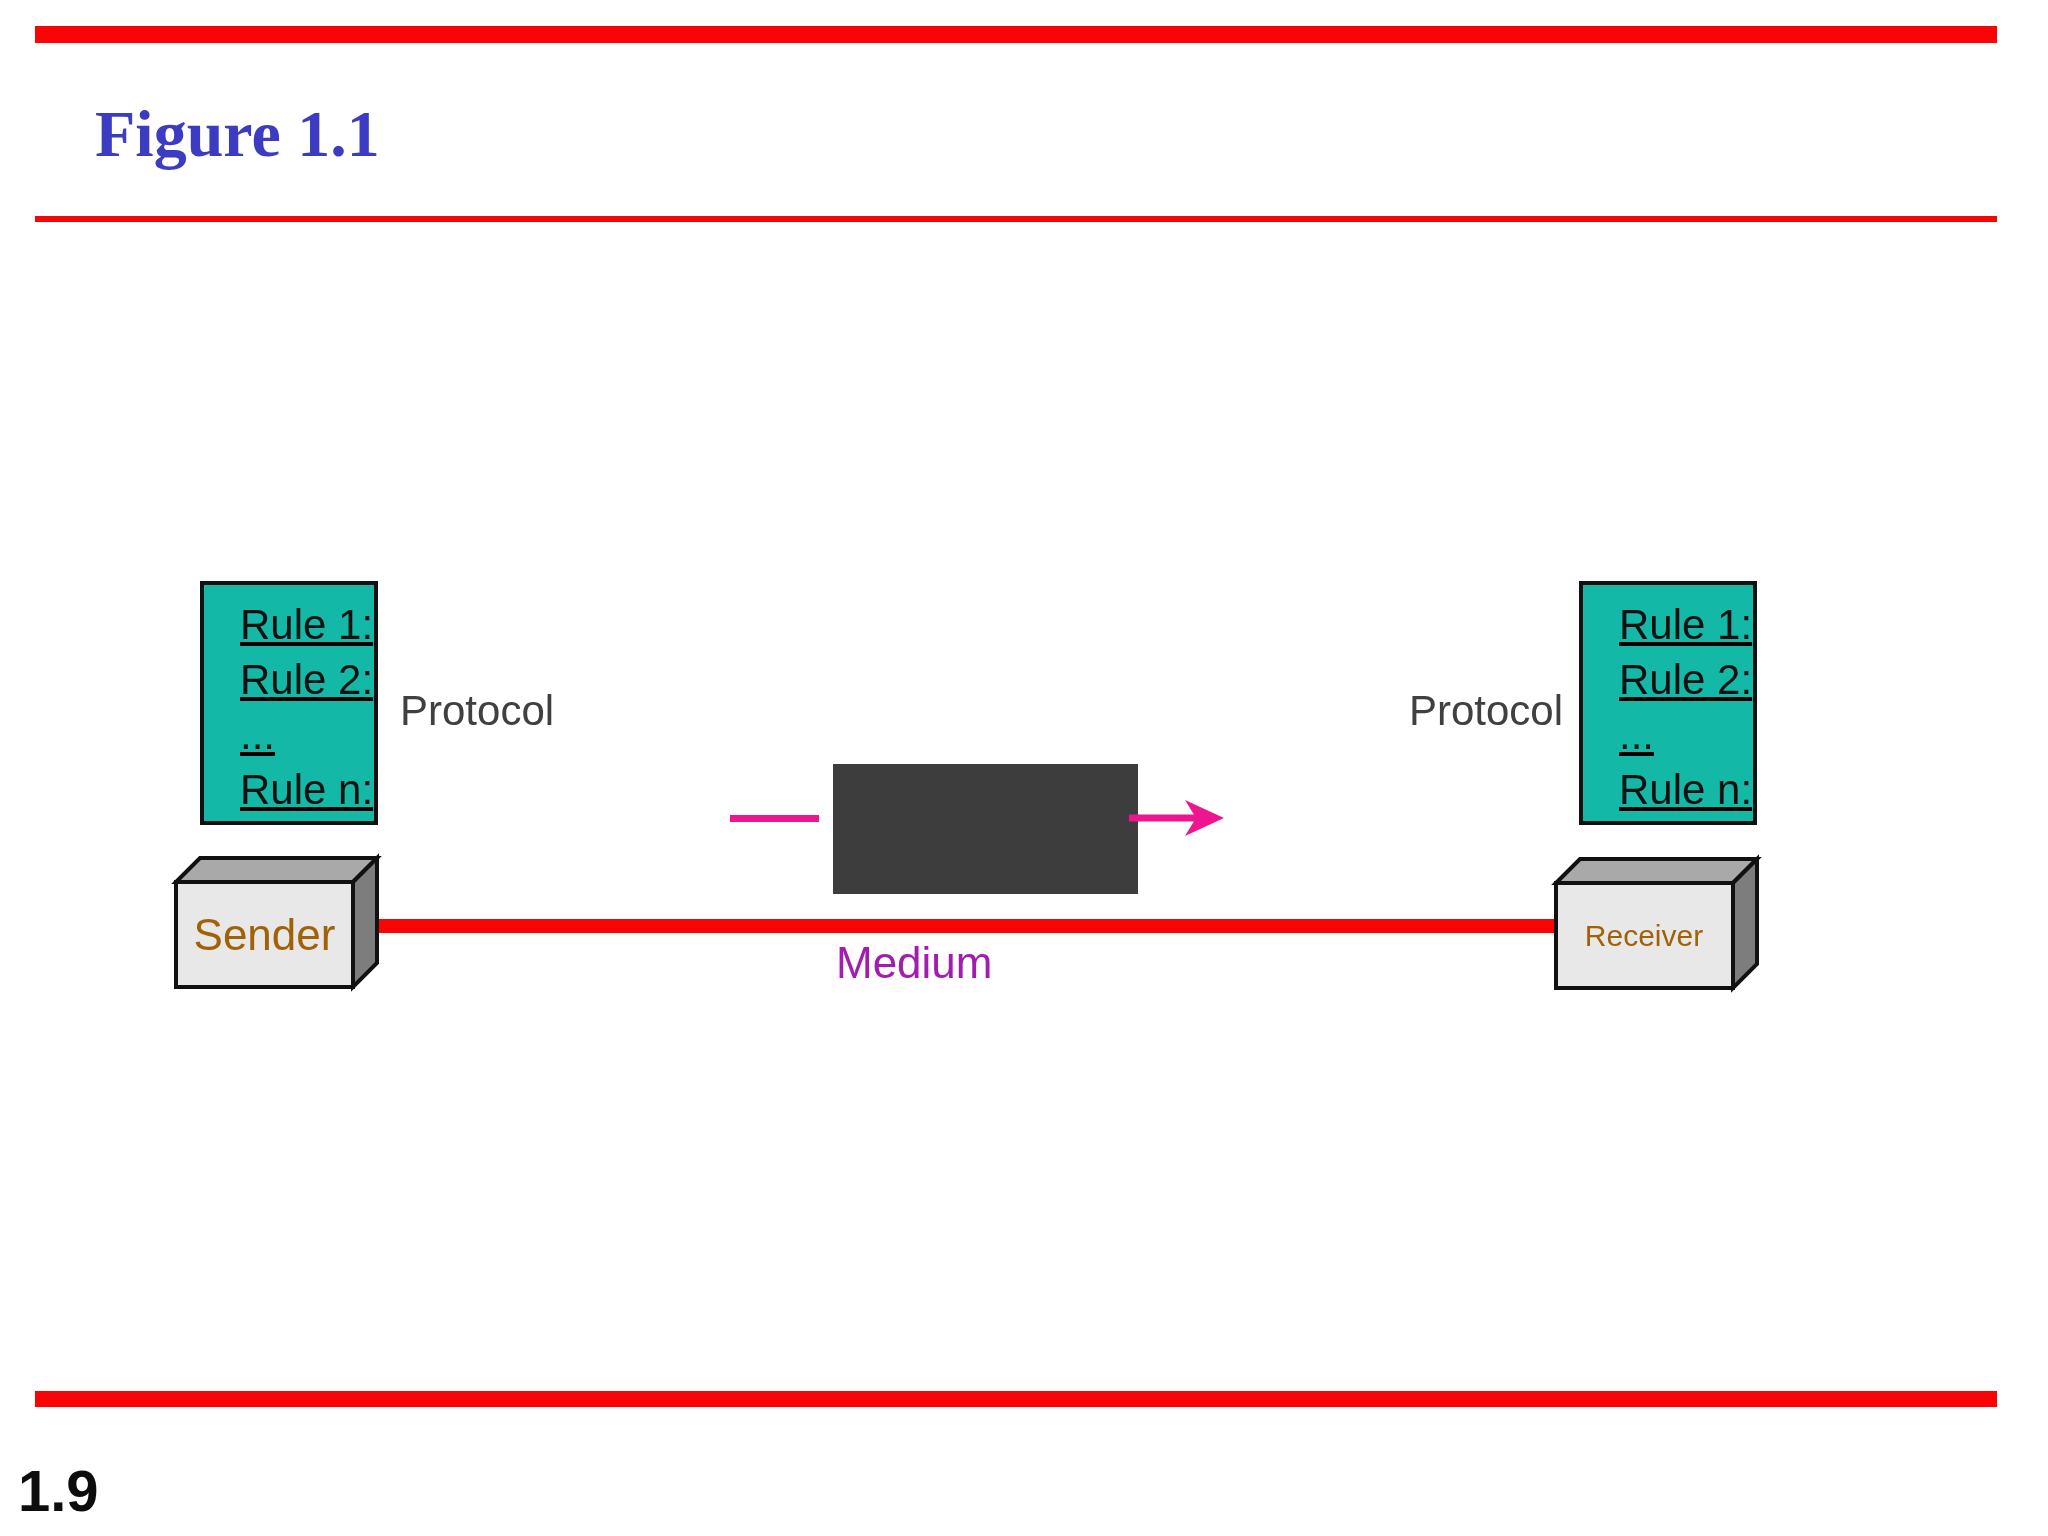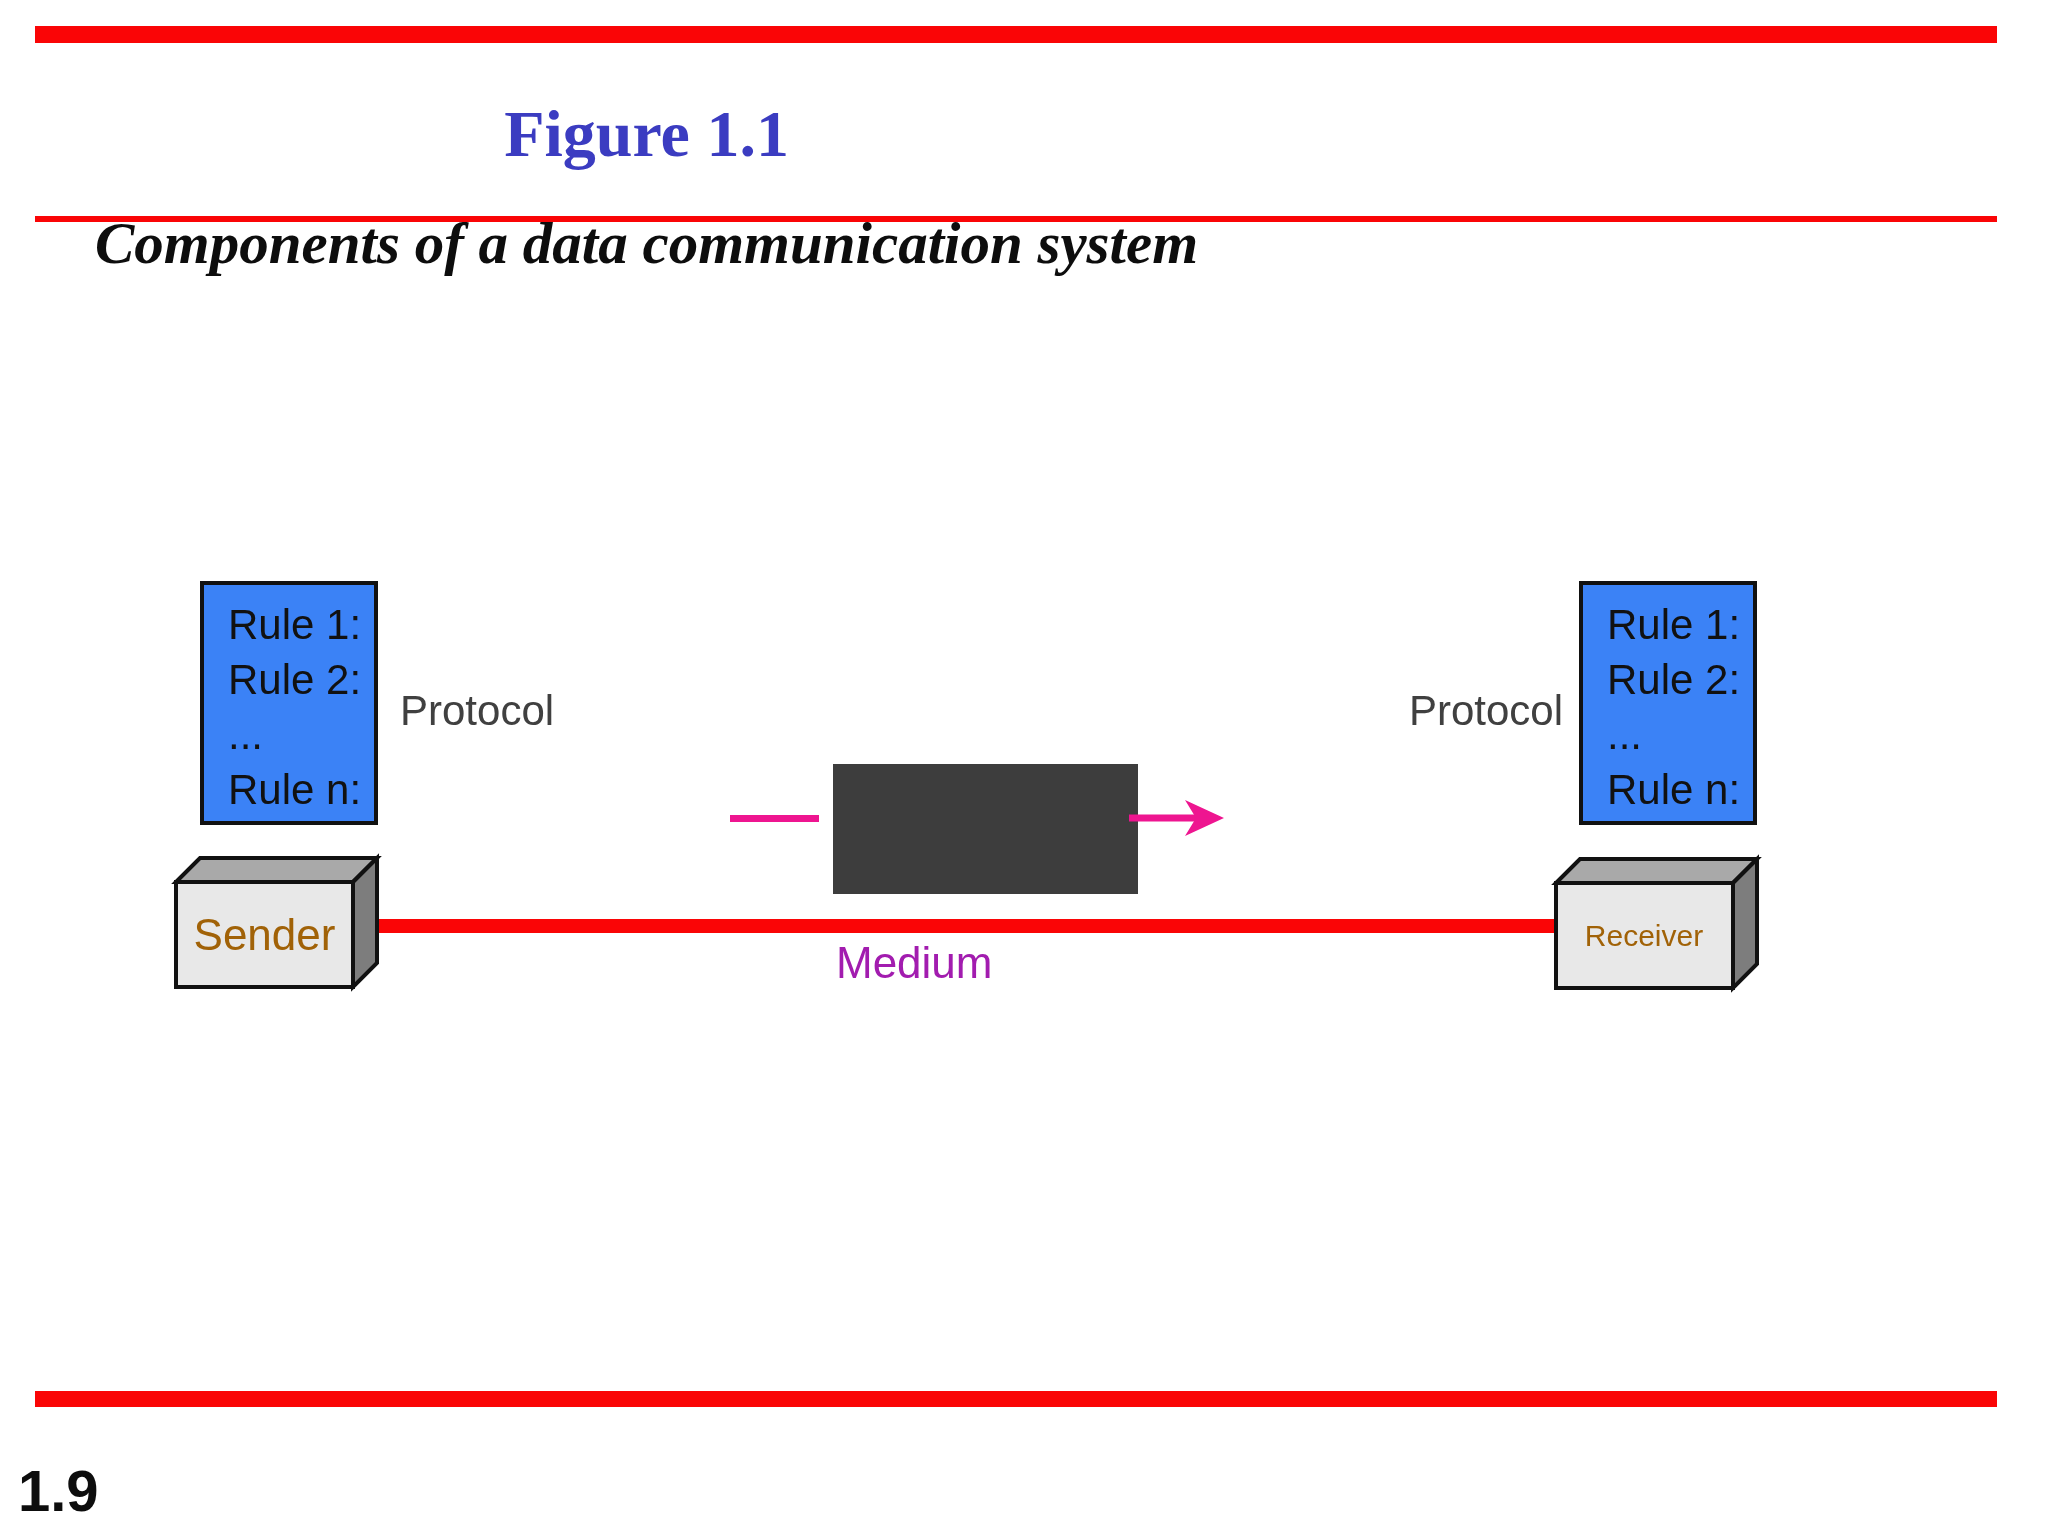--- a/index.html
+++ b/index.html
@@ -29,22 +29,23 @@
   }
 
   
   #page-number{
     left:18px;top:1462px;font-size:58px;font-weight:bold;color:#0d0d0d;line-height:1.0;
   }
 
   
   .rules-box{
     width:178px;height:244px;box-sizing:border-box;
-    background:#3b82f6;border:4px solid #111;
-    padding:12px 0 0 24px;
+    background:#14b8a6;border:4px solid #111;
+    padding:12px 0 0 36px;
+    text-decoration:underline;
   }
   .rules-box .rule-line{
     font-size:42px;line-height:55px;color:#111;white-space:nowrap;
   }
   #rules-box-left{left:200px;top:581px;}
   #rules-box-right{left:1579px;top:581px;}
 
   .protocol-label{font-size:42px;color:#404040;line-height:1.1;white-space:nowrap;}
   #protocol-label-left{left:400px;top:688px;}
   #protocol-label-right{left:1403px;top:688px;width:160px;text-align:right;}
@@ -78,21 +79,20 @@
 </style>
 </head>
 <body>
 
 <div id="page">
 
   <div class="abs" id="top-bar"></div>
 
   <div class="abs" id="title-row">
     <span id="figure-label">Figure 1.1</span>
-    <span id="figure-caption">Components of a data communication system</span>
   </div>
 
   <div class="abs" id="title-underline"></div>
 
   <div class="abs rules-box" id="rules-box-left">
     <div class="rule-line">Rule 1:</div>
     <div class="rule-line">Rule 2:</div>
     <div class="rule-line">...</div>
     <div class="rule-line">Rule n:</div>
   </div>

